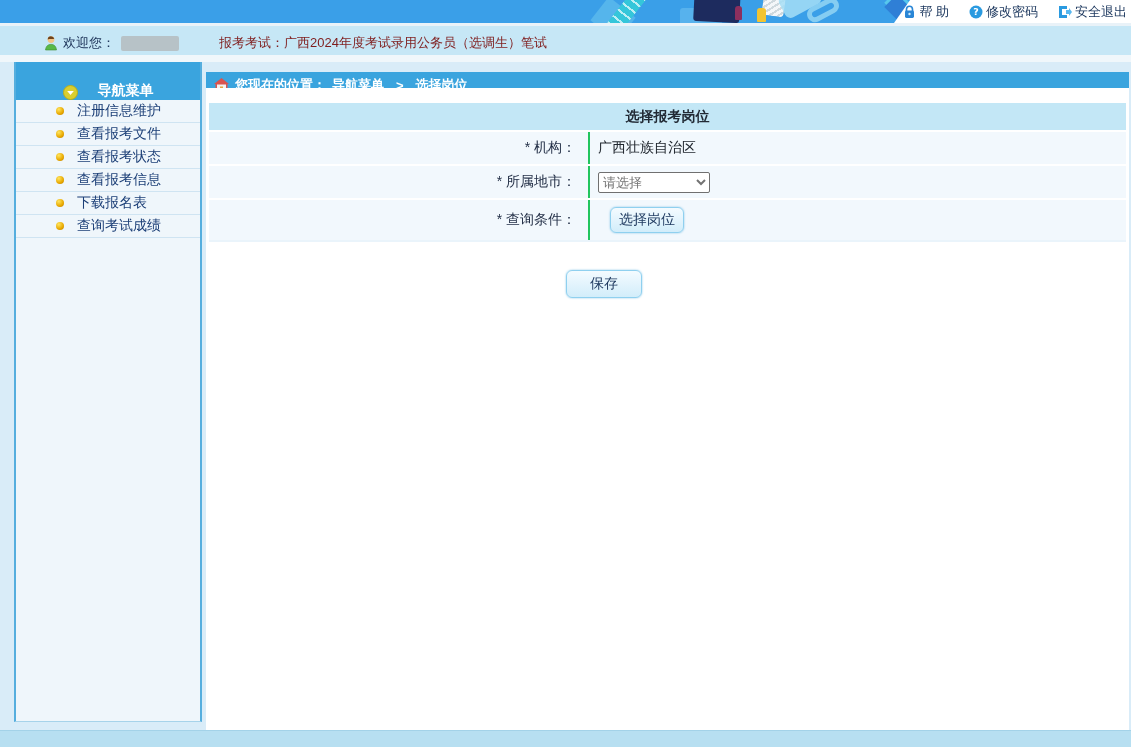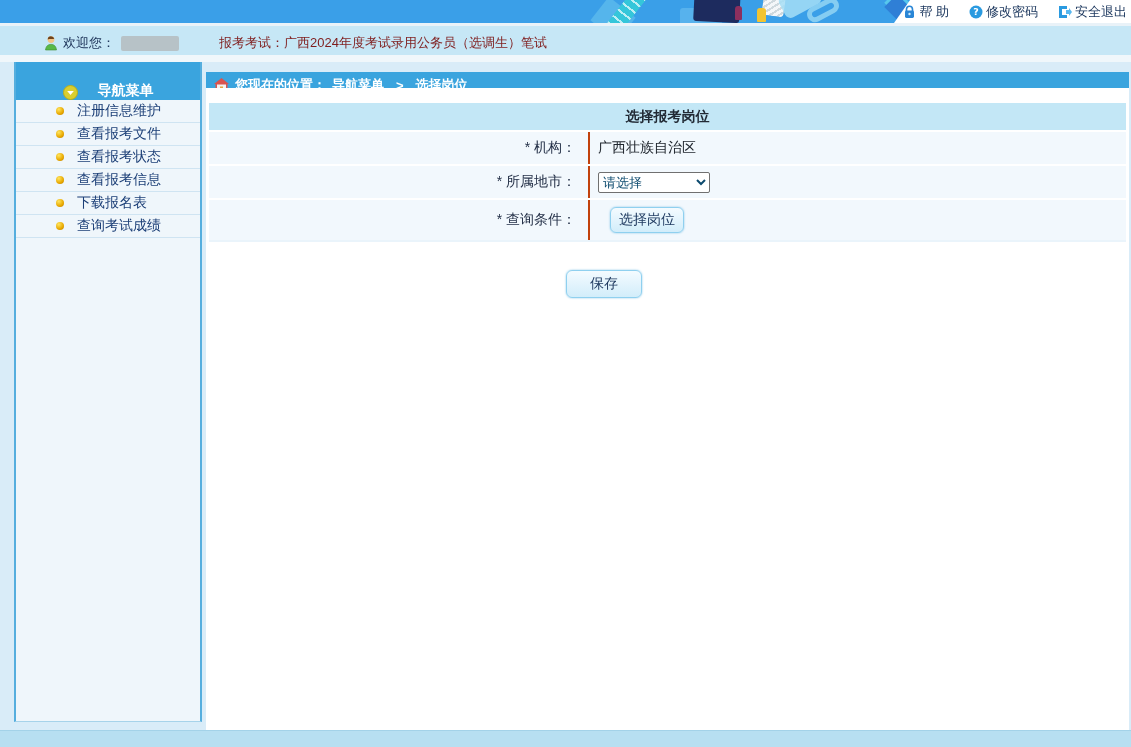--- a/index.html
+++ b/index.html
@@ -54,24 +54,24 @@
   .breadcrumb { position:absolute; left:206px; top:72px; width:923px; height:26px; background:#3aa4de;
     color:#fff; font-weight:bold; font-size:13px; display:flex; align-items:center; padding-left:8px; gap:6px; }
   .breadcrumb .sep { margin:0 6px; }
   .content { position:absolute; left:206px; top:88px; width:923px; height:729px; background:#ffffff; }
   .form-table { margin:15px 3px 0 3px; border-bottom:2px solid #eaf4fb; }
   .form-title { height:27px; line-height:27px; background:#c3e7f6; text-align:center;
     font-weight:bold; font-size:14px; color:#222a35; }
   .form-row { display:flex; background:#f2f8fd; border-top:2px solid #ffffff; }
   .r1,.r2 { height:34px; } .r3 { height:42px; }
   .label-cell { width:381px; display:flex; align-items:center; justify-content:flex-end;
-    padding-right:12px; font-size:14px; color:#1f2b43; border-right:2px solid #c2410c; }
+    padding-right:12px; font-size:14px; color:#1f2b43; border-right:2px solid #22c55e; }
   .value-cell { flex:1; display:flex; align-items:center; padding-left:8px; font-size:14px; color:#20262e; }
   select.city { width:112px; height:21px; font-size:13px; border:1px solid #707070; border-radius:2px;
-    background:#fff; color:#0c4a6e; font-family:inherit; }
+    background:#fff; color:#737373; font-family:inherit; }
   .btn { background:linear-gradient(#f4fbff,#d2edfa); border:1px solid #8fd0ef; border-radius:6px;
     color:#1f3a60; font-size:14px; font-family:inherit; cursor:pointer;
     box-shadow:0 0 2px rgba(120,190,230,.9); }
   .btn-choose { width:74px; height:26px; margin-left:12px; }
   .save-row { margin-top:28px; }
   .btn-save { width:76px; height:28px; margin-left:360px; }
   
   .footer { position:absolute; left:0; top:730px; width:1131px; height:17px; background:#b7dff1;
     border-top:1px solid #a3d2e8; }
   svg { display:block; }

